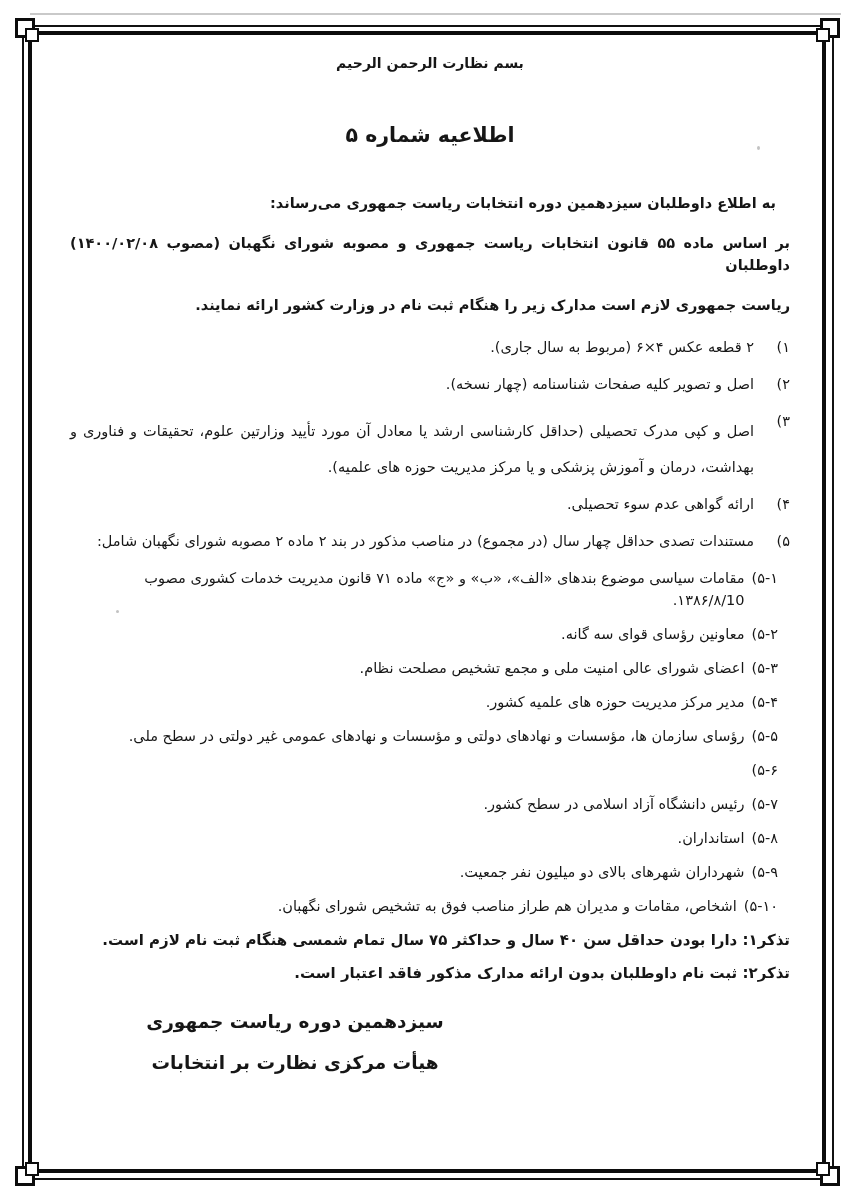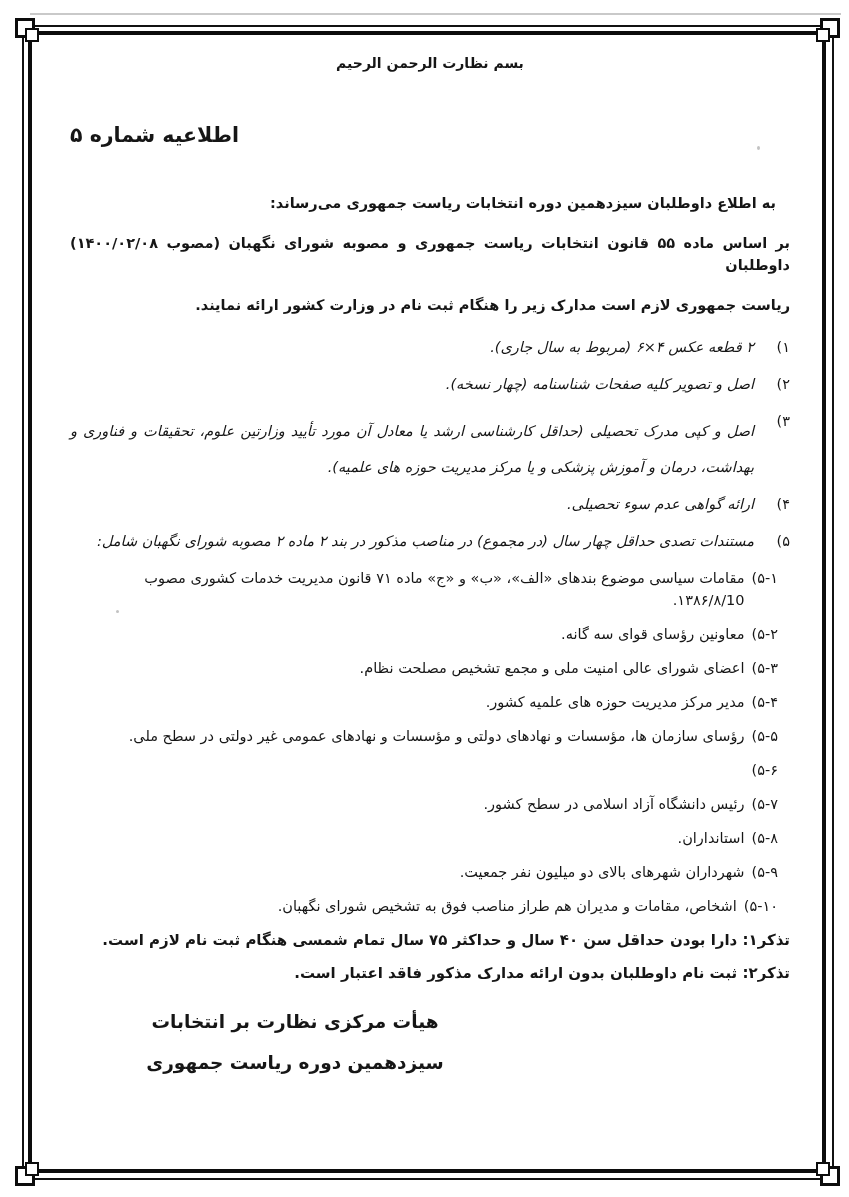--- a/index.html
+++ b/index.html
@@ -27,29 +27,29 @@
   .knot.bl{left:15px;bottom:11px;}.knot.bl .sqa{left:0;bottom:0;}.knot.bl .sqb{left:10px;bottom:10px;}
   .knot.br{right:9px;bottom:11px;}.knot.br .sqa{right:0;bottom:0;}.knot.br .sqb{right:10px;bottom:10px;}
   
   .speck{position:absolute;background:#9a9a9a;border-radius:50%;opacity:.6;}
   
   .content{
     position:absolute;left:70px;right:59px;top:36px;z-index:4;
     direction:rtl;font-size:14.5px;line-height:22px;
   }
   .bismillah{margin-top:16px;text-align:center;font-weight:bold;font-size:14px;}
-  .doc-title{margin-top:48px;text-align:left;font-weight:bold;font-size:20.5px;line-height:26px;}
+  .doc-title{margin-top:48px;text-align:center;font-weight:bold;font-size:20.5px;line-height:26px;}
   .intro{margin-top:44px;font-weight:bold;}
   .intro .l{margin-bottom:18px;}
   .indent1{text-indent:14px;}
   .just{text-align:justify;text-align-last:justify;margin-top:10px;}
   .items{margin-top:20px;}
   .item{display:flex;gap:12px;margin-bottom:15px;}
   .item .num{min-width:24px;white-space:nowrap;}
-  .item .txt{flex:1;font-style:italic;}
+  .item .txt{flex:1;}
   .wrap2{margin-top:14px;}
   .sub{display:flex;gap:7px;margin-bottom:12px;padding-right:12px;}
   .sub .num{white-space:nowrap;}
   .notes{margin-top:10px;font-weight:bold;font-size:15px;}
   .note-line{margin-bottom:11px;}
   .signature{
     margin-top:26px;width:300px;margin-right:345px;
     text-align:center;font-weight:bold;font-size:18.5px;
   }
   .sig-l{line-height:24px;margin-bottom:17px;}
@@ -164,17 +164,17 @@
       <span class="txt">اشخاص، مقامات و مدیران هم طراز مناصب فوق به تشخیص شورای نگهبان.</span>
     </div>
   </div>
 
   <div class="notes">
     <div class="note-line">تذکر۱: دارا بودن حداقل سن ۴۰ سال و حداکثر ۷۵ سال تمام شمسی هنگام ثبت نام لازم است.</div>
     <div class="note-line">تذکر۲: ثبت نام داوطلبان بدون ارائه مدارک مذکور فاقد اعتبار است.</div>
   </div>
 
   <div class="signature">
+    <div class="sig-l">سیزدهمین دوره ریاست جمهوری</div>
     <div class="sig-l">هیأت مرکزی نظارت بر انتخابات</div>
-    <div class="sig-l">سیزدهمین دوره ریاست جمهوری</div>
   </div>
 
 </div>
 
 </body></html>

